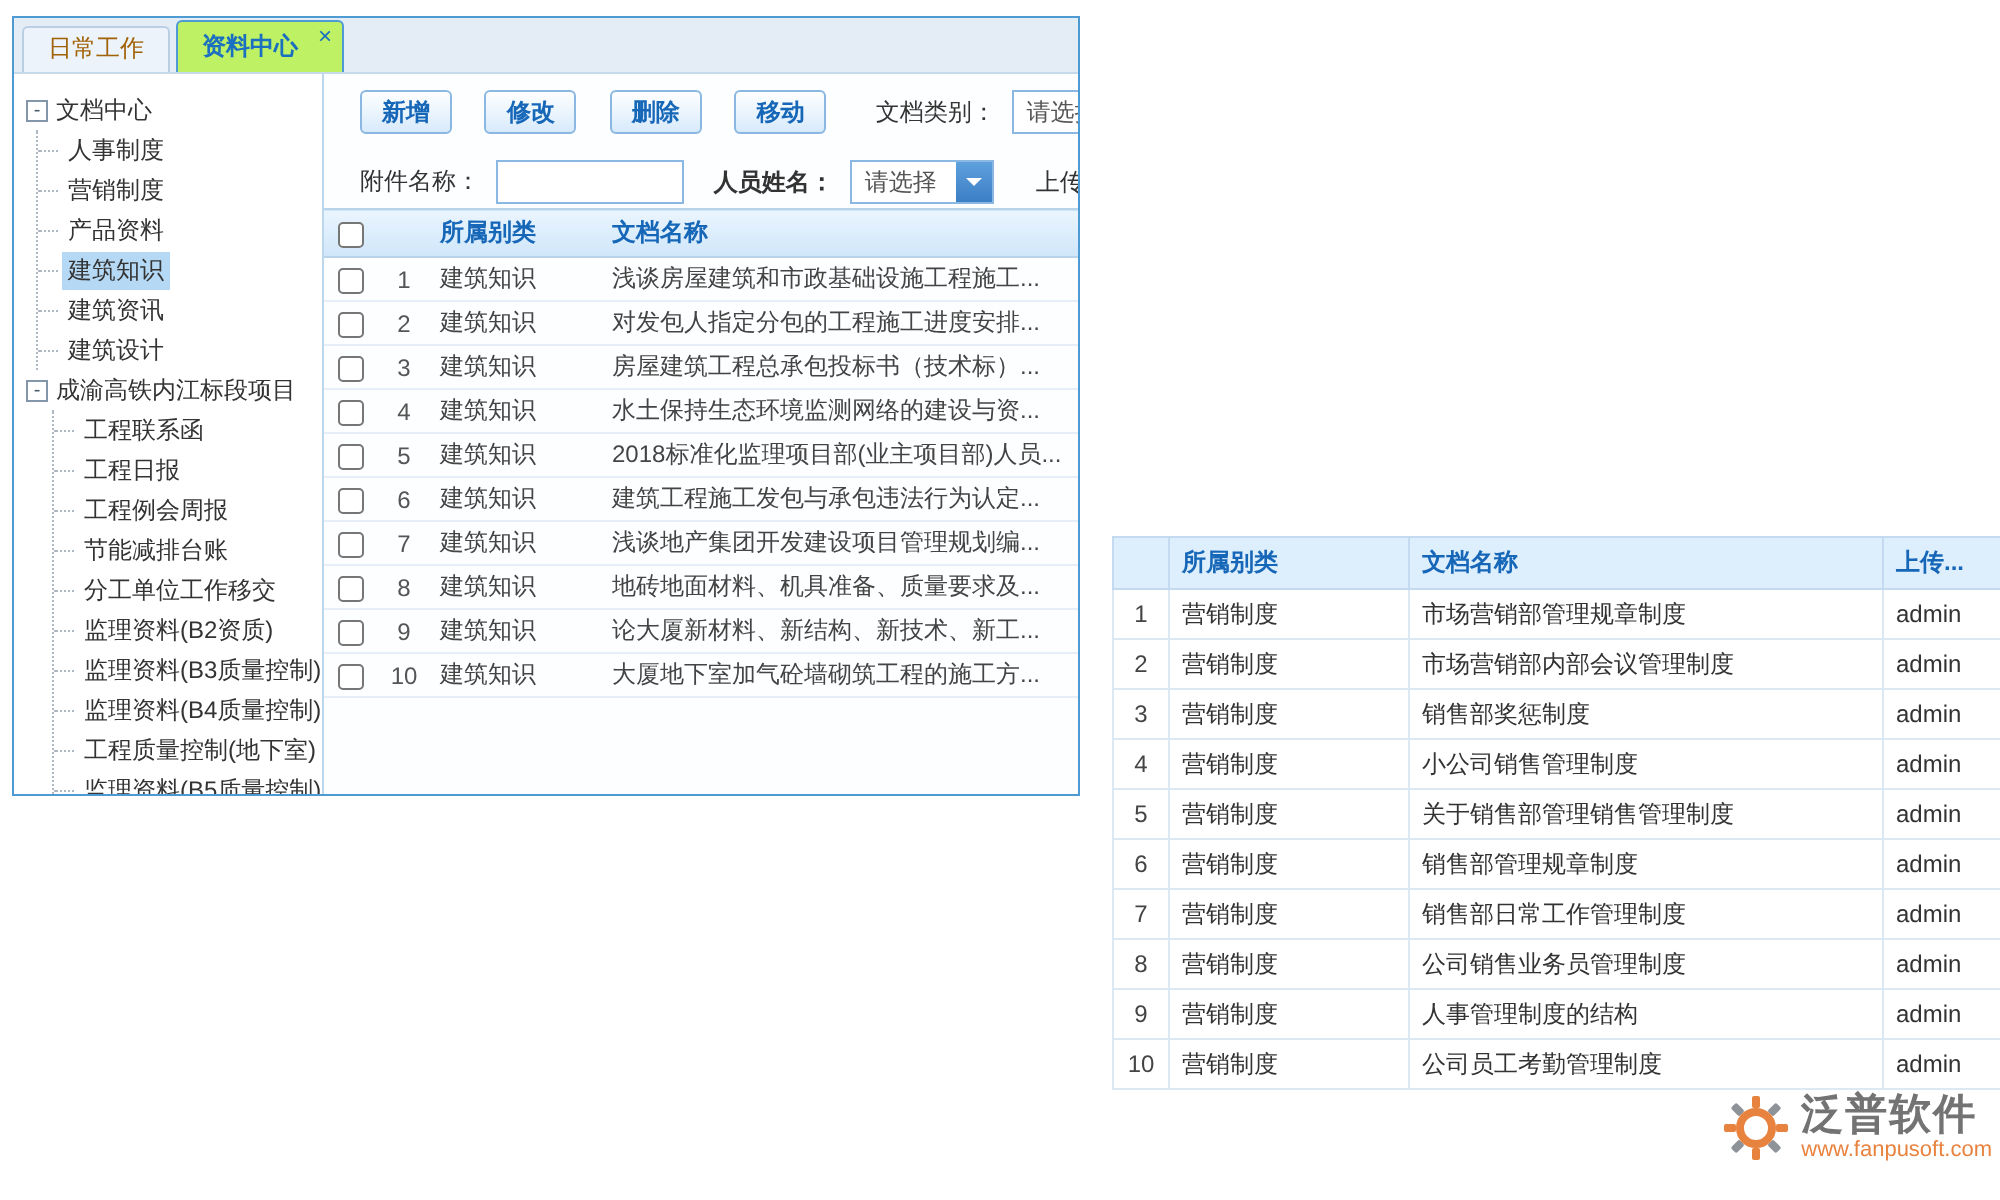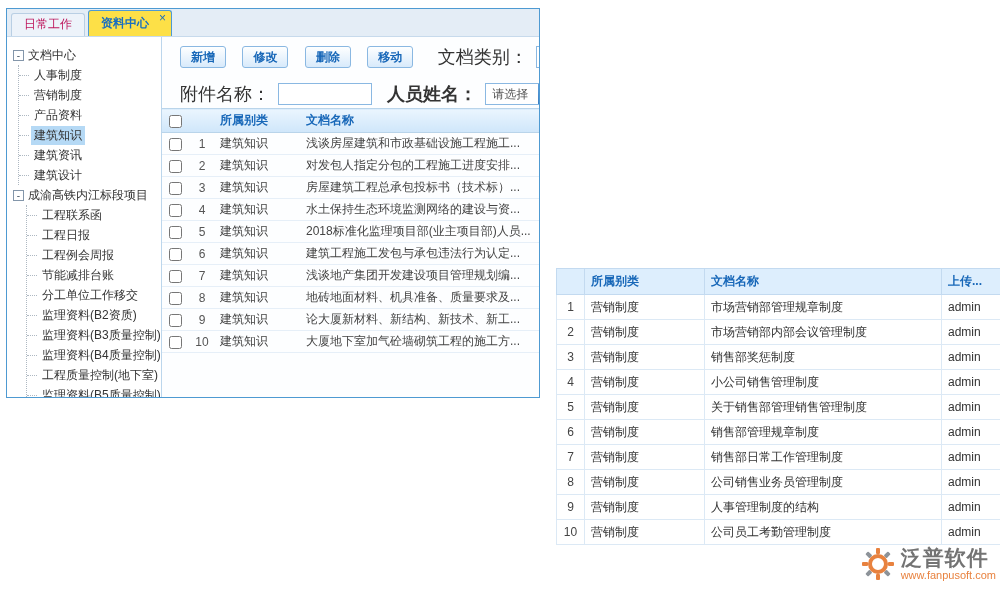--- a/index.html
+++ b/index.html
@@ -5,24 +5,24 @@
   * { margin:0; padding:0; box-sizing:border-box; }
   html,body { width:1000px; height:600px; background:#fff; overflow:hidden;
     font-family:"Liberation Sans","DejaVu Sans",sans-serif; }
   .stage { position:relative; width:1000px; height:600px; background:#fff; }
 
   
   .win-left { position:absolute; left:6px; top:8px; width:534px; height:390px;
     border:1px solid #4e9ad2; background:#fff; }
   .tabbar { height:28px; background:#e4edf6; border-bottom:1px solid #c7daec;
     display:flex; align-items:flex-end; padding-left:4px; }
-  .tab { height:23px; line-height:21px; padding:0 12px; font-size:12px; color:#be185d;
+  .tab { height:23px; line-height:21px; padding:0 12px; font-size:12px; color:#a16207;
     background:#edf3fa; border:1px solid #b9cfe4; border-bottom:none;
     border-radius:3px 3px 0 0; margin-right:3px; cursor:pointer; white-space:nowrap; }
-  .tab.active { height:26px; line-height:24px; background:#fde047; color:#1a6fc0;
+  .tab.active { height:26px; line-height:24px; background:#bef264; color:#1a6fc0;
     font-weight:bold; position:relative; padding-right:22px; border-color:#4e9ad2; }
   .tab .close { position:absolute; top:1px; right:5px; font-size:12px; line-height:12px;
     color:#1a6fc0; font-weight:normal; cursor:pointer; }
   .win-body { display:flex; height:360px; }
 
   
   .tree { width:155px; flex:none; border-right:1px solid #bcd6ec; background:#fff;
     padding:8px 0 0 6px; font-size:12px; color:#333; overflow:hidden; }
   .tree-root-row { height:20px; display:flex; align-items:center; white-space:nowrap; cursor:pointer; }
   .expander { width:11px; height:11px; flex:none; border:1px solid #8396aa; background:#fff;
@@ -37,21 +37,21 @@
   
   .content { flex:1; position:relative; overflow:hidden; background:#fdfeff; }
   .trow1 { padding:8px 0 0 18px; white-space:nowrap; }
   .trow2 { padding:13px 0 0 18px; white-space:nowrap; }
   .trow3 { margin-top:13px; padding:4px 0 4px 18px; background:#e8f2fc;
     border-top:1px solid #d7e7f6; border-bottom:1px solid #d7e7f6; white-space:nowrap; }
   .btn { display:inline-block; height:22px; line-height:20px; padding:0 10px;
     background:linear-gradient(#feffff,#d8eafb); border:1px solid #8ab8e2; border-radius:3px;
     color:#1767b8; font-size:12px; font-weight:bold; margin-right:12px; cursor:pointer;
     vertical-align:middle; font-family:inherit;text-align:center; }
-  .lab { font-size:18px; color:#333; vertical-align:middle; }
+  .lab { font-size:12px; color:#333; vertical-align:middle; }
   .lab.cat { margin-left:8px; }
   .lab.mid { margin-left:10px;font-weight:bold; }
   .dd { display:inline-flex; height:22px; border:1px solid #8ab8e2; background:#fff;
     vertical-align:middle; margin-left:4px; cursor:pointer; }
   .dd .val { width:52px; padding-left:6px; font-size:12px; line-height:20px; color:#555; }
   .dd .arrow { width:18px; background:linear-gradient(#5fa0dd,#3b7fc4);
     display:flex; align-items:center; justify-content:center; }
   .dd .arrow::after { content:""; border:4px solid transparent; border-top-color:#fff; margin-top:4px; }
   .inp { width:94px; height:22px; border:1px solid #8ab8e2; margin-left:4px;
     vertical-align:middle; font-size:12px; padding:0 4px; font-family:inherit; }

